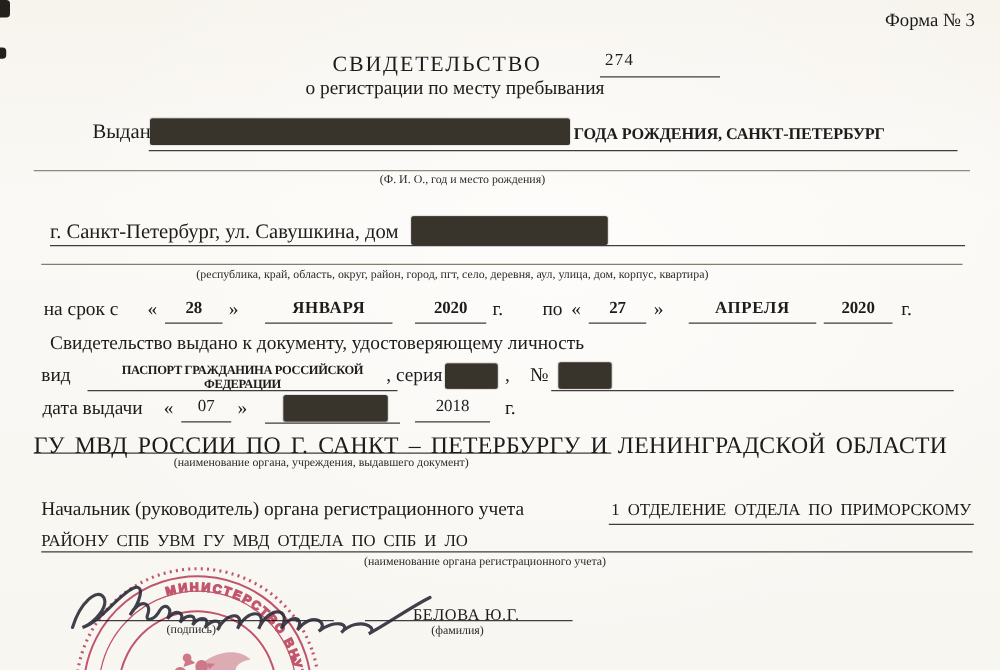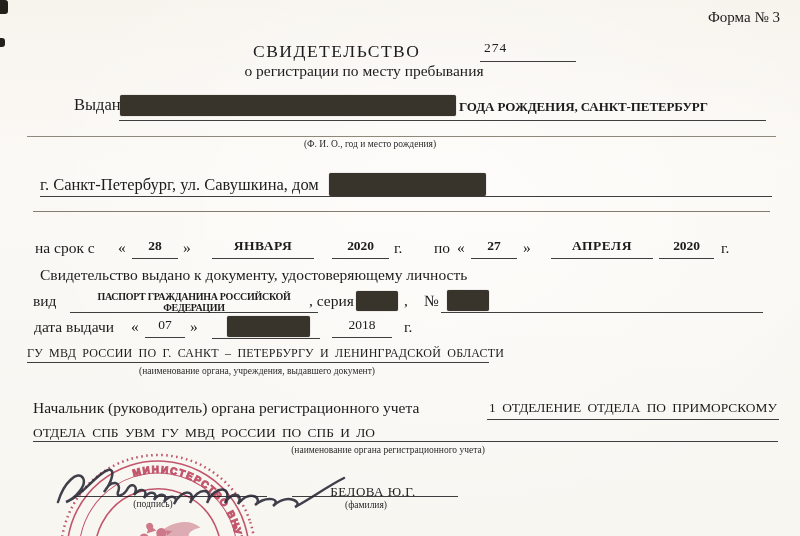--- a/index.html
+++ b/index.html
@@ -31,37 +31,38 @@
 </head>
 <body>
 
 <div id="doc">
 
   <div class="abs edge-mark" style="left:0;top:8;width:8px;height:14px;"></div>
   <div class="abs edge-mark" style="left:0;top:38px;width:5px;height:9px;"></div>
 
   <div class="abs" style="left:668px;top:9px;font-size:15px;margin-left:40px;">Форма № 3</div>
 
-  <div class="abs" style="left:253px;top:41px;font-size:17.5px;letter-spacing:1.5px;">СВИДЕТЕЛЬСТВО</div>
+  <div class="abs" style="left:266px;top:41px;font-size:17.5px;letter-spacing:1.5px;">СВИДЕТЕЛЬСТВО</div>
   <div class="abs ul" style="left:480px;top:40px;width:92px;height:21px;font-size:13.5px;letter-spacing:1px;padding-left:4px;">274</div>
   <div class="abs" style="left:233px;top:62px;width:262px;text-align:center;font-size:15.5px;">о регистрации по месту пребывания</div>
 
   <div class="abs t16" style="left:74px;top:95px;">Выдано</div>
   <div class="abs ul" style="left:119px;top:95px;width:647px;height:25px;"></div>
   <div class="abs redact" style="left:120px;top:95px;width:336px;height:21px;"></div>
   <div class="abs caps" style="left:459px;top:99px;font-size:13px;">ГОДА РОЖДЕНИЯ, САНКТ-ПЕТЕРБУРГ</div>
 
   <div class="abs sep" style="left:27px;top:136px;width:749px;border-top-color:#8f897c;"></div>
   <div class="abs caption" style="left:245px;top:139px;width:250px;">(Ф. И. О., год и место рождения)</div>
 
   <div class="abs ul" style="left:40px;top:173px;width:732px;height:23px;"></div>
   <div class="abs t16" style="left:40px;top:175px;">г. Санкт-Петербург, ул. Савушкина, дом</div>
   <div class="abs redact" style="left:329px;top:173px;width:157px;height:23px;"></div>
 
   <div class="abs sep" style="left:33px;top:211px;width:737px;"></div>
+  <div class="abs caption" style="left:157px;top:215px;width:400px;">(республика, край, область, округ, район, город, пгт, село, деревня, аул, улица, дом, корпус, квартира)</div>
 
   <div class="abs t15" style="left:35px;top:239px;">на срок с</div>
   <div class="abs t15" style="left:118px;top:239px;">«</div>
   <div class="abs field caps" style="left:132px;top:238px;width:46px;height:20px;font-size:13.5px;">28</div>
   <div class="abs t15" style="left:183px;top:239px;">»</div>
   <div class="abs field caps" style="left:212px;top:238px;width:102px;height:20px;font-size:13.5px;letter-spacing:.5px;">ЯНВАРЯ</div>
   <div class="abs field caps" style="left:332px;top:238px;width:57px;height:20px;font-size:13.5px;">2020</div>
   <div class="abs t15" style="left:394px;top:239px;">г.</div>
   <div class="abs t15" style="left:434px;top:239px;">по</div>
   <div class="abs t15" style="left:457px;top:239px;">«</div>
@@ -85,26 +86,26 @@
   <div class="abs t15" style="left:34px;top:318px;">дата выдачи</div>
   <div class="abs t15" style="left:131px;top:318px;">«</div>
   <div class="abs field" style="left:145px;top:317px;width:40px;height:20px;font-size:13.5px;">07</div>
   <div class="abs t15" style="left:190px;top:318px;">»</div>
   <div class="abs ul" style="left:212px;top:317px;width:108px;height:21px;"></div>
   <div class="abs redact" style="left:227px;top:316px;width:83px;height:21px;"></div>
   <div class="abs field" style="left:332px;top:317px;width:60px;height:20px;font-size:13.5px;">2018</div>
   <div class="abs t15" style="left:404px;top:318px;">г.</div>
 
   <div class="abs ul" style="left:27px;top:345px;width:462px;height:17px;"></div>
-  <div class="abs wsp" style="left:27px;top:346px;font-size:12px;letter-spacing:.2px;">ГУ МВД РОССИИ ПО Г. САНКТ – ПЕТЕРБУРГУ И ЛЕНИНГРАДСКОЙ ОБЛАСТИ</div>
+  <div class="abs wsp" style="left:27px;top:346px;font-size:19px;letter-spacing:.2px;">ГУ МВД РОССИИ ПО Г. САНКТ – ПЕТЕРБУРГУ И ЛЕНИНГРАДСКОЙ ОБЛАСТИ</div>
   <div class="abs caption" style="left:107px;top:366px;width:300px;">(наименование органа, учреждения, выдавшего документ)</div>
 
   <div class="abs t15" style="left:33px;top:399px;font-family:Liberation Serif, serif;">Начальник (руководитель) органа регистрационного учета</div>
   <div class="abs field wsp" style="left:487px;top:400px;width:292px;height:19px;font-size:13.4px;">1 ОТДЕЛЕНИЕ ОТДЕЛА ПО ПРИМОРСКОМУ</div>
-  <div class="abs wsp" style="left:33px;top:425px;font-size:13.4px;">ОТДЕЛА СПБ УВМ ГУ МВД РОССИИ ПО СПБ И ЛО</div>
+  <div class="abs wsp" style="left:33px;top:425px;font-size:13.4px;">РАЙОНУ СПБ УВМ ГУ МВД ОТДЕЛА ПО СПБ И ЛО</div>
   <div class="abs ul" style="left:33px;top:441px;width:745px;"></div>
   <div class="abs caption" style="left:238px;top:445px;width:300px;">(наименование органа регистрационного учета)</div>
 
   <div class="abs ul" style="left:74px;top:496px;width:193px;"></div>
   <div class="abs caption" style="left:103px;top:499px;width:100px;">(подпись)</div>
   <div class="abs" style="left:290px;top:484px;width:166px;text-align:center;font-size:13px;letter-spacing:.5px;">БЕЛОВА Ю.Г.</div>
   <div class="abs ul" style="left:292px;top:496px;width:166px;"></div>
   <div class="abs caption" style="left:316px;top:500px;width:100px;">(фамилия)</div>
 
   <svg id="stamp-svg" class="abs" style="left:48px;top:442px;width:220px;height:220px;" viewBox="0 0 220 220">

